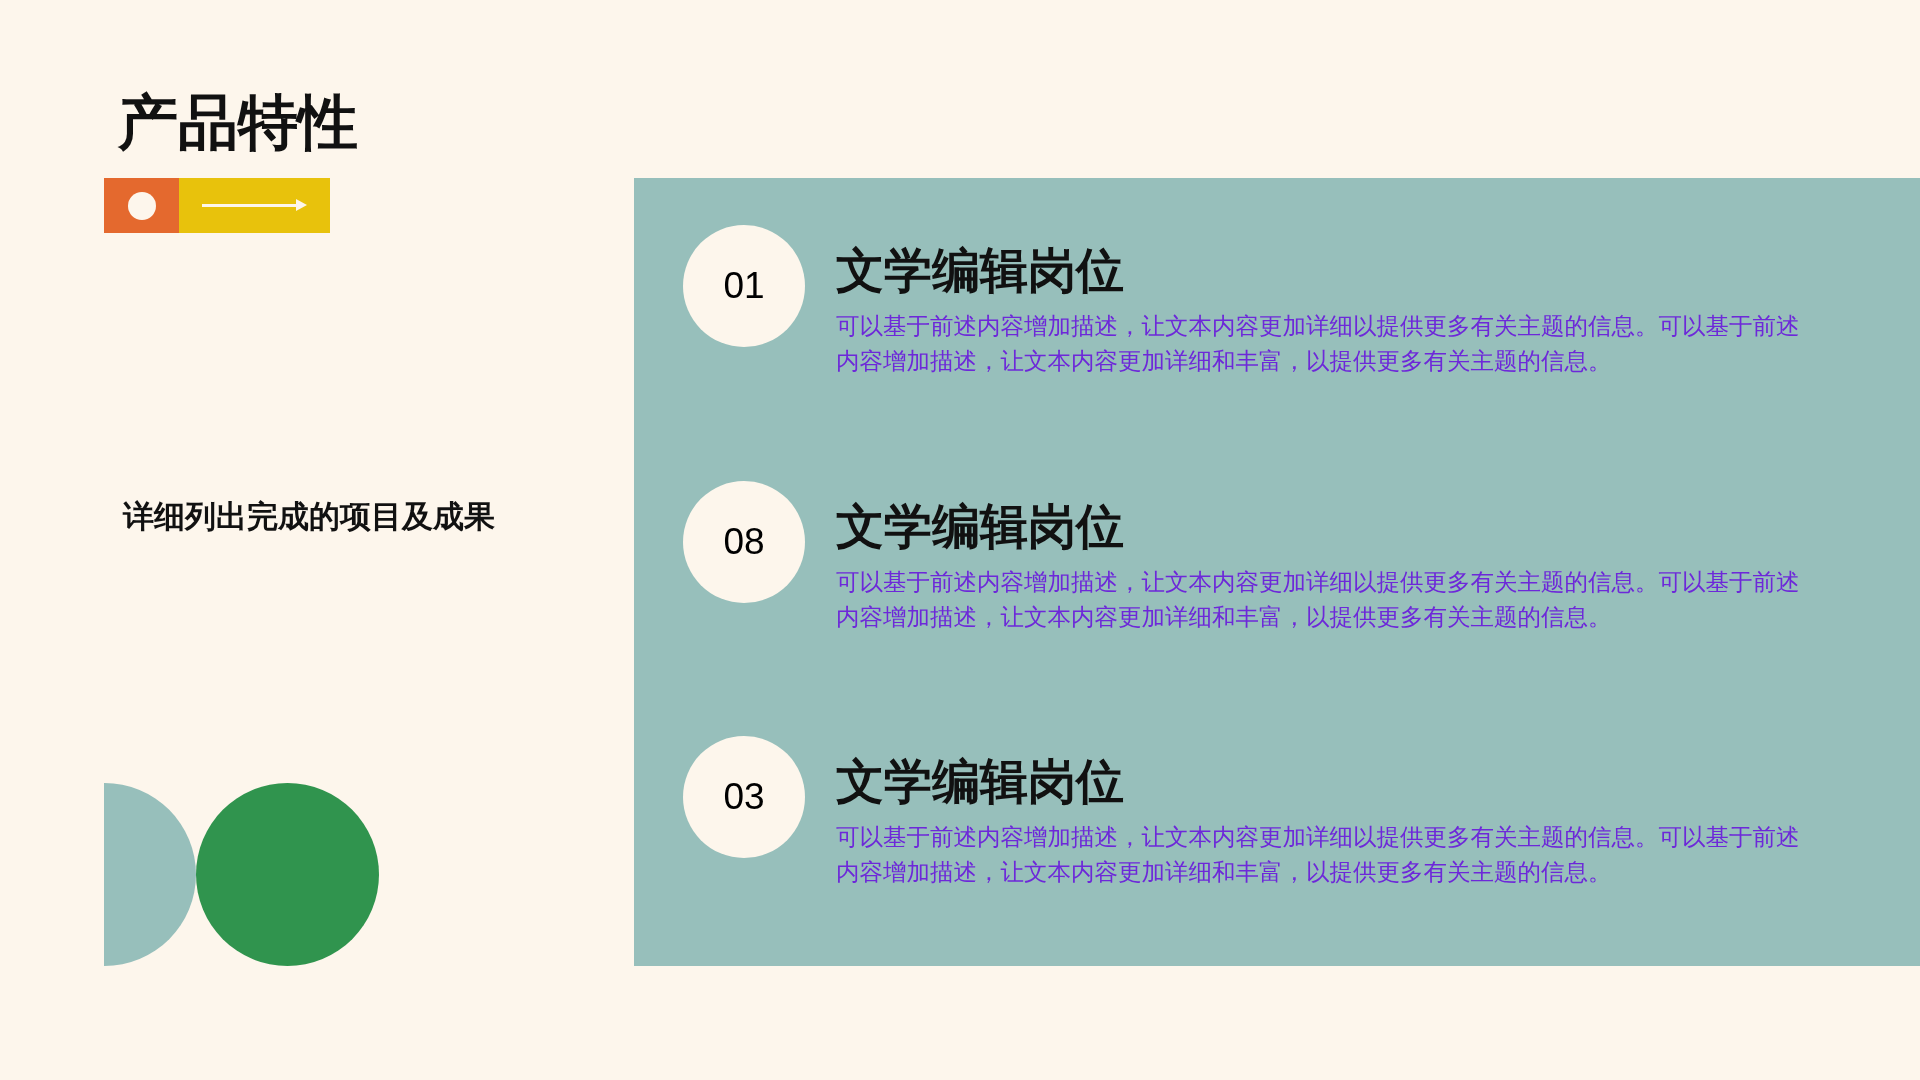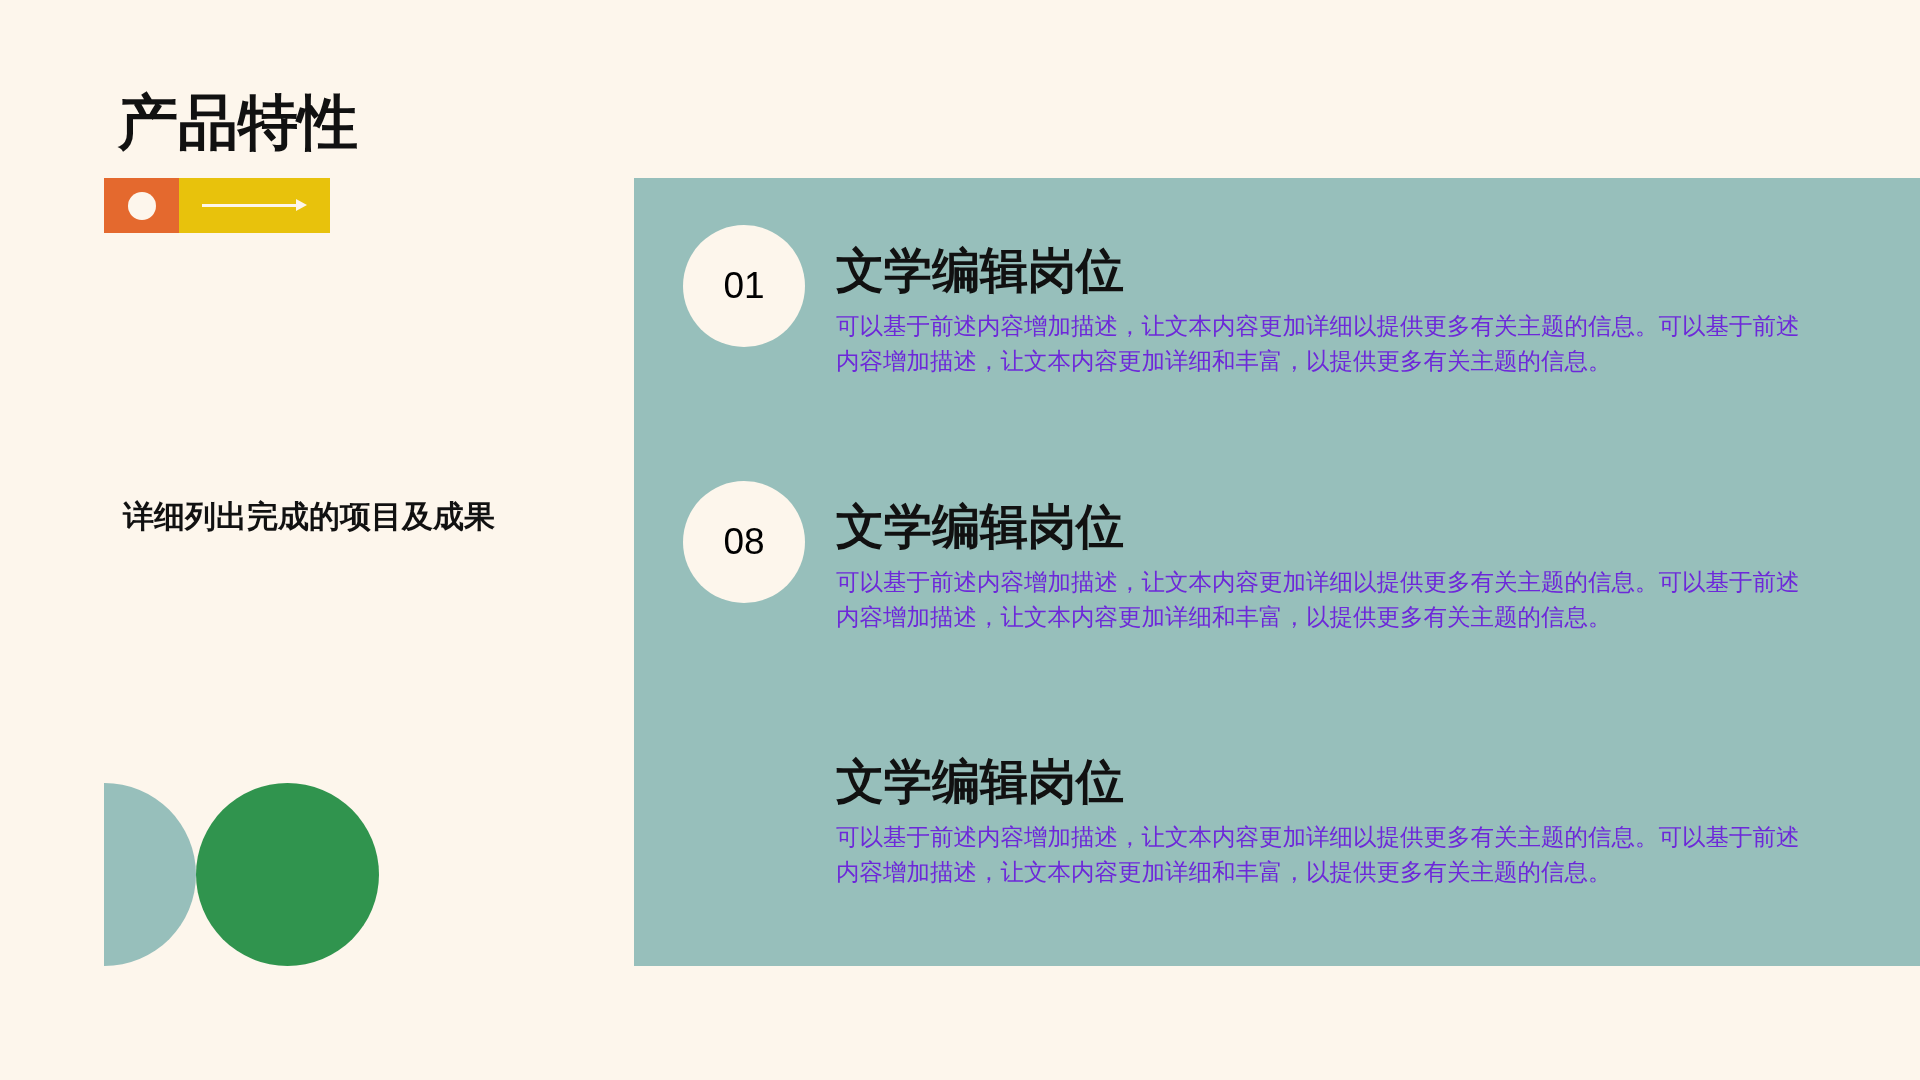--- a/index.html
+++ b/index.html
@@ -94,16 +94,17 @@
     <div class="num-circle">01</div>
     <div class="item-title">文学编辑岗位</div>
     <div class="item-desc">可以基于前述内容增加描述，让文本内容更加详细以提供更多有关主题的信息。可以基于前述内容增加描述，让文本内容更加详细和丰富，以提供更多有关主题的信息。</div>
   </div>
   <div class="item" style="top:303px;">
     <div class="num-circle">08</div>
     <div class="item-title">文学编辑岗位</div>
     <div class="item-desc">可以基于前述内容增加描述，让文本内容更加详细以提供更多有关主题的信息。可以基于前述内容增加描述，让文本内容更加详细和丰富，以提供更多有关主题的信息。</div>
   </div>
   <div class="item" style="top:558px;">
+    <div class="num-circle">03</div>
     <div class="item-title">文学编辑岗位</div>
     <div class="item-desc">可以基于前述内容增加描述，让文本内容更加详细以提供更多有关主题的信息。可以基于前述内容增加描述，让文本内容更加详细和丰富，以提供更多有关主题的信息。</div>
   </div>
 </div>
 
 </body></html>

